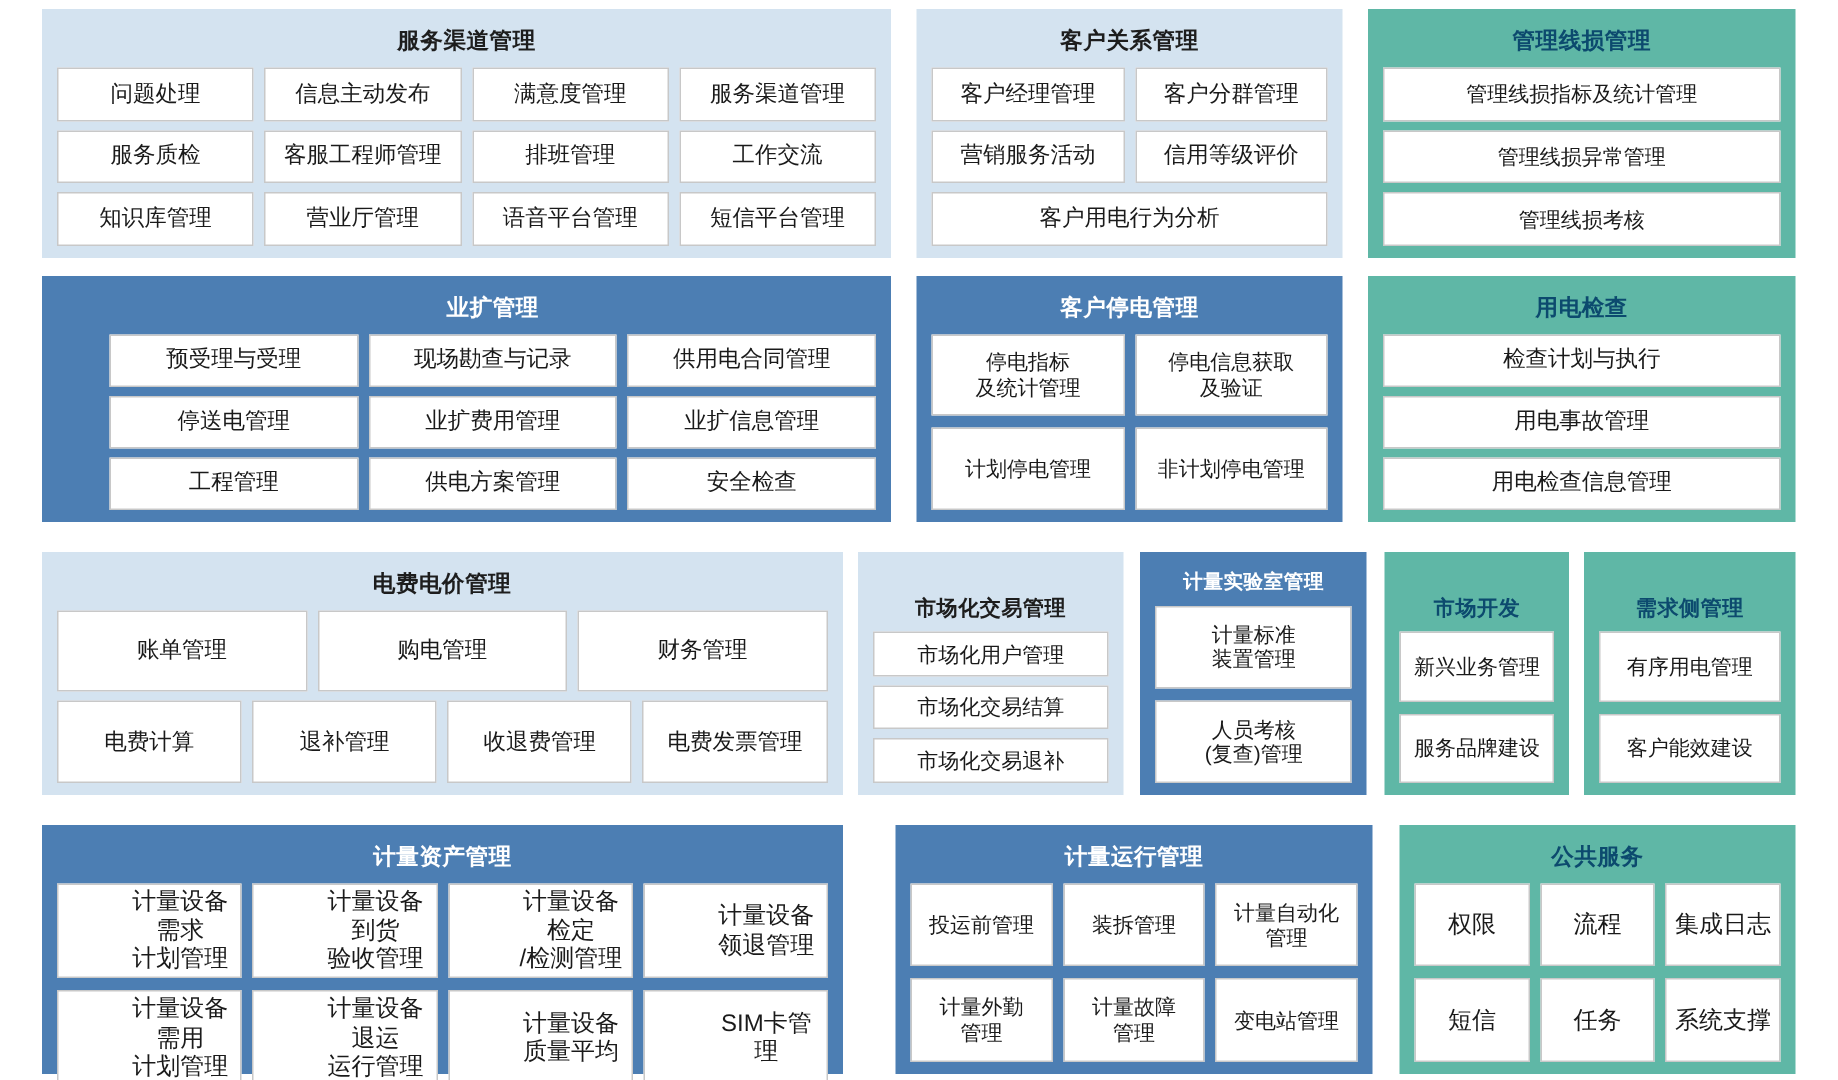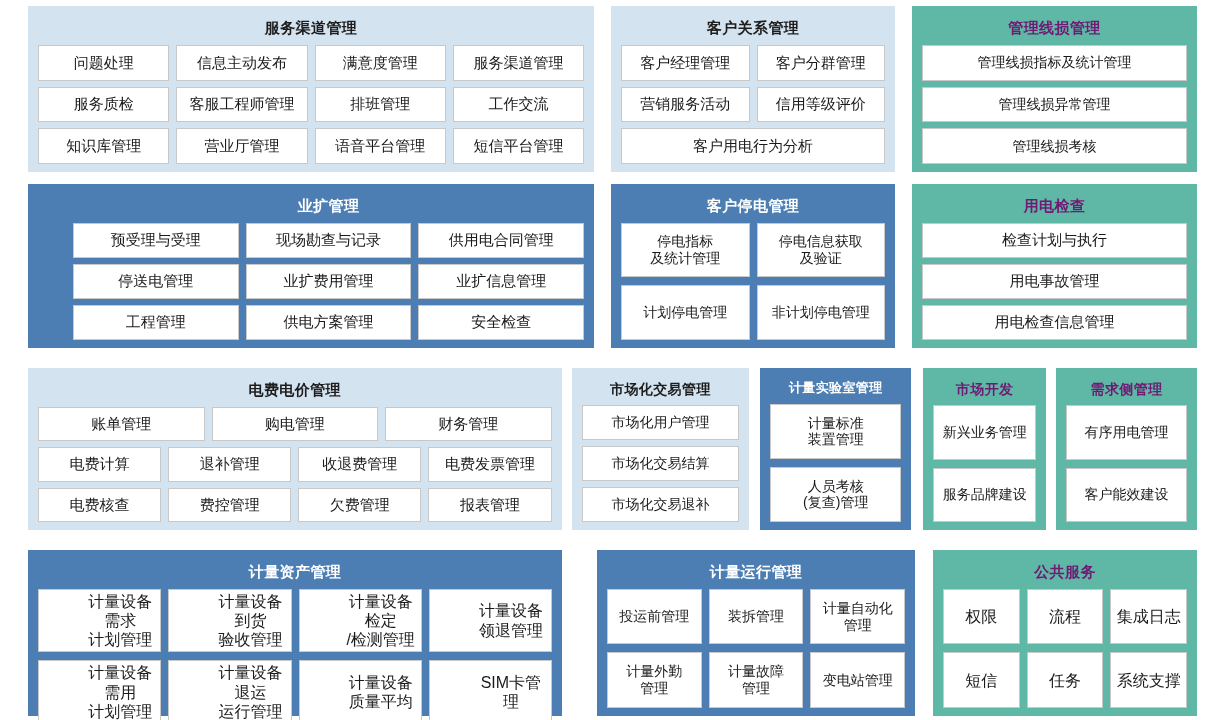--- a/index.html
+++ b/index.html
@@ -39,23 +39,23 @@
     text-align:center;
     font-weight:bold;
     font-size:15px;
     line-height:1.45;
     padding:5px 0 6px 0;
     letter-spacing:.4px;
     white-space:nowrap;
   }
   .panel.light > .panel-title{color:#1d1d1d;}
   .panel.blue  > .panel-title{color:#ffffff;}
-  .panel.green > .panel-title{color:#701a75;}
-
-  .panel-title.small{font-size:14px;}
+  .panel.green > .panel-title{color:#0c4a6e;}
+
+  .panel-title.small{font-size:14px;margin-top:16px;}
   .panel-title.tiny{font-size:13px;}
 
   .grid{
     flex:1;
     display:flex;flex-direction:column;
     gap:6px;
   }
   .grid-row{
     display:flex;flex:1;gap:7px;border-radius:11px;
   }
@@ -238,26 +238,20 @@
           <div class="cell">账单管理</div>
           <div class="cell">购电管理</div>
           <div class="cell">财务管理</div>
         </div>
         <div class="grid-row">
           <div class="cell">电费计算</div>
           <div class="cell">退补管理</div>
           <div class="cell">收退费管理</div>
           <div class="cell">电费发票管理</div>
         </div>
-        <div class="grid-row">
-          <div class="cell">电费核查</div>
-          <div class="cell">费控管理</div>
-          <div class="cell">欠费管理</div>
-          <div class="cell">报表管理</div>
-        </div>
       </div>
     </div>
 
     <div class="panel light p-market">
       <div class="panel-title small">市场化交易管理</div>
       <div class="grid">
         <div class="grid-row">
           <div class="cell">市场化用户管理</div>
         </div>
         <div class="grid-row">

